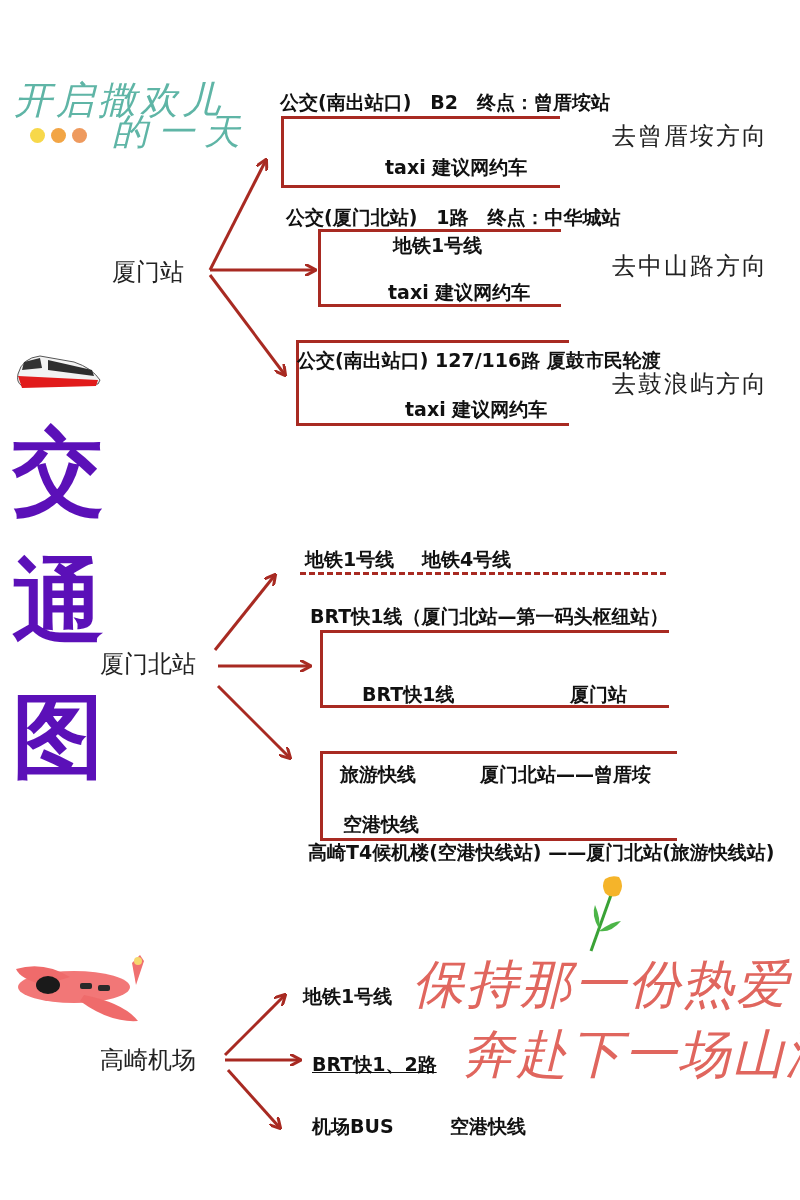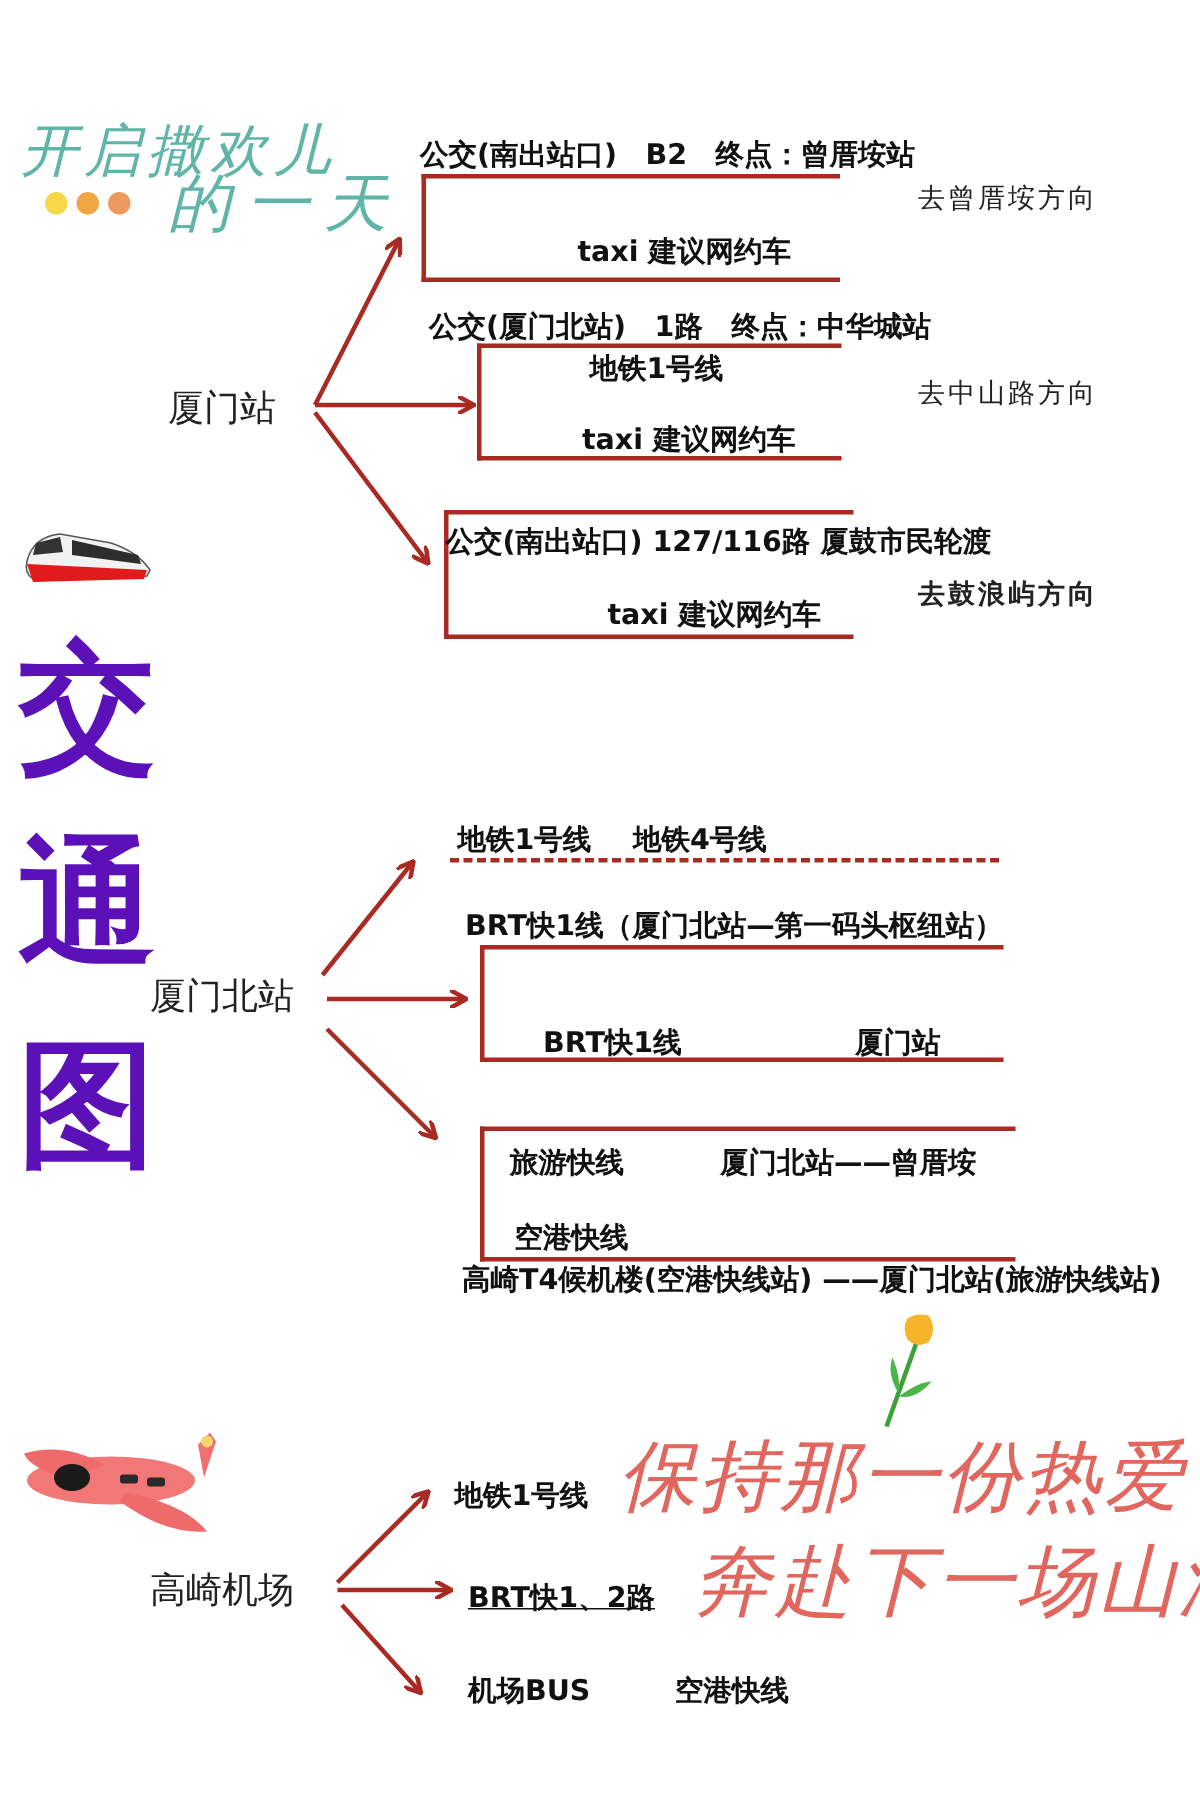--- a/index.html
+++ b/index.html
@@ -2,21 +2,21 @@
 <html><head>
 <meta charset="utf-8">
 <style>
   html, body { margin: 0; padding: 0; background: #ffffff; }
   body { width: 800px; height: 1200px; position: relative; overflow: hidden;
          font-family: "DejaVu Sans", "Liberation Sans", sans-serif; color: #111; }
   .abs { position: absolute; }
   .bold { font-weight: bold; font-size: 19px; color: #111; white-space: nowrap; }
   .serif { font-family: "DejaVu Serif", "Liberation Serif", serif; color: #222; white-space: nowrap; }
   .station { font-size: 24px; }
-  .direction { font-size: 18px; letter-spacing: 2px; text-align: center; }
+  .direction { font-size: 24px; letter-spacing: 2px; text-align: center; }
   .title-char { font-family: "DejaVu Serif", "Liberation Serif", serif; font-weight: bold;
                 color: #5b10b8; font-size: 92px; line-height: 1; }
   .hand-green { font-family: "DejaVu Sans", sans-serif; color: #5fb5a6; font-style: italic; white-space: nowrap; }
   .hand-red { font-family: "DejaVu Sans", sans-serif; color: #e0665e; font-style: italic; white-space: nowrap; }
   .bracket { position: absolute; border: 3px solid #a82a22; border-right: none; }
   .dash-line { position: absolute; height: 0; border-top: 3px dashed #a82a22; }
   svg.arrows { position: absolute; left: 0; top: 0; }
 </style>
 </head>
 <body>
@@ -35,21 +35,21 @@
   <line x1="215" y1="650" x2="275" y2="575" stroke="#a82a22" stroke-width="3" marker-end="url(#ah)"></line>
   <line x1="218" y1="666" x2="310" y2="666" stroke="#a82a22" stroke-width="3" marker-end="url(#ah)"></line>
   <line x1="218" y1="686" x2="290" y2="758" stroke="#a82a22" stroke-width="3" marker-end="url(#ah)"></line>
 
   <line x1="225" y1="1055" x2="285" y2="995" stroke="#a82a22" stroke-width="3" marker-end="url(#ah)"></line>
   <line x1="225" y1="1060" x2="300" y2="1060" stroke="#a82a22" stroke-width="3" marker-end="url(#ah)"></line>
   <line x1="228" y1="1070" x2="280" y2="1128" stroke="#a82a22" stroke-width="3" marker-end="url(#ah)"></line>
 </svg>
 
 <div class="abs hand-green" style="left:14px;top:62px;font-size:38px;letter-spacing:4px;margin-top:13px;">开启撒欢儿</div>
-<div class="abs hand-green" style="left:112px;top:108px;font-size:42px;letter-spacing:10px;">的一天</div>
+<div class="abs hand-green" style="left:112px;top:108px;font-size:36px;letter-spacing:10px;">的一天</div>
 <div class="abs" style="left:30px;top:128px;display:flex;gap:6px;">
   <span style="width:15px;height:15px;border-radius:50%;background:#f7d84a;display:inline-block;"></span>
   <span style="width:15px;height:15px;border-radius:50%;background:#f2a545;display:inline-block;"></span>
   <span style="width:15px;height:15px;border-radius:50%;background:#ee9a5e;display:inline-block;"></span>
 </div>
 
 <svg class="abs" style="left:14px;top:352px;" width="88" height="40">
   <path d="M4,22 Q8,6 26,4 L60,10 Q78,16 86,28 L84,32 L8,34 Q2,30 4,22 Z" fill="#f2f2f2" stroke="#555" stroke-width="1"></path>
   <path d="M4,24 L84,28 L82,34 L8,36 Z" fill="#e11b1b"></path>
   <path d="M10,10 L26,6 L28,16 L8,18 Z" fill="#333"></path>
@@ -69,21 +69,21 @@
 
 <div class="abs bold" style="left:286px;top:205px;">公交(厦门北站)　1路　终点：中华城站</div>
 <div class="bracket" style="left:318px;top:229px;width:240px;height:72px;"></div>
 <div class="abs bold" style="left:393px;top:233px;">地铁1号线</div>
 <div class="abs bold" style="left:388px;top:280px;">taxi 建议网约车</div>
 <div class="abs serif direction" style="left:612px;top:250px;">去中山路方向</div>
 
 <div class="bracket" style="left:296px;top:340px;width:270px;height:80px;"></div>
 <div class="abs bold" style="left:297px;top:348px;">公交(南出站口)  127/116路   厦鼓市民轮渡</div>
 <div class="abs bold" style="left:405px;top:397px;">taxi 建议网约车</div>
-<div class="abs serif direction" style="left:612px;top:384px;font-weight:bold;">去鼓浪屿方向</div>
+<div class="abs serif direction" style="left:612px;top:368px;">去鼓浪屿方向</div>
 
 <div class="abs serif station" style="left:88px;top:648px;margin-left:12px;">厦门北站</div>
 
 <div class="abs bold" style="left:305px;top:547px;">地铁1号线</div>
 <div class="abs bold" style="left:422px;top:547px;">地铁4号线</div>
 <div class="dash-line" style="left:300px;top:572px;width:366px;"></div>
 
 <div class="abs bold" style="left:310px;top:604px;">BRT快1线（厦门北站—第一码头枢纽站）</div>
 <div class="bracket" style="left:320px;top:630px;width:346px;height:72px;"></div>
 <div class="abs bold" style="left:362px;top:682px;">BRT快1线</div>

